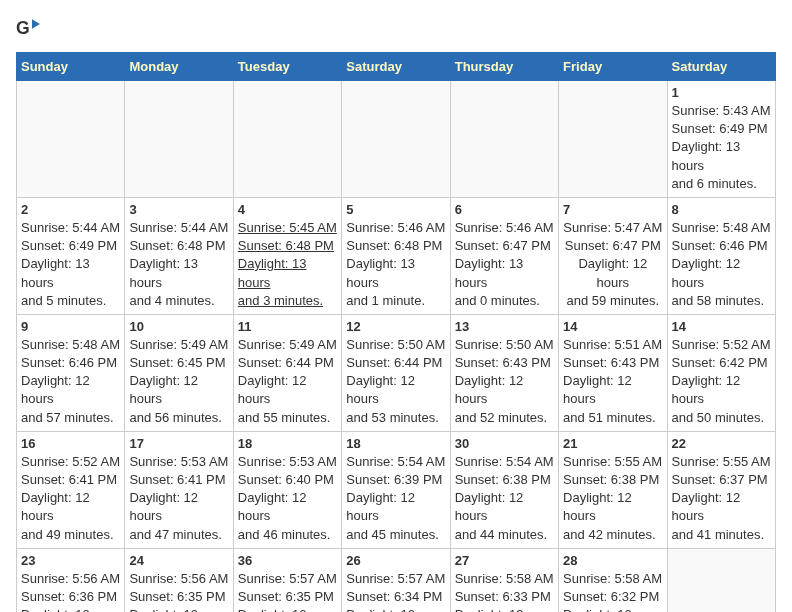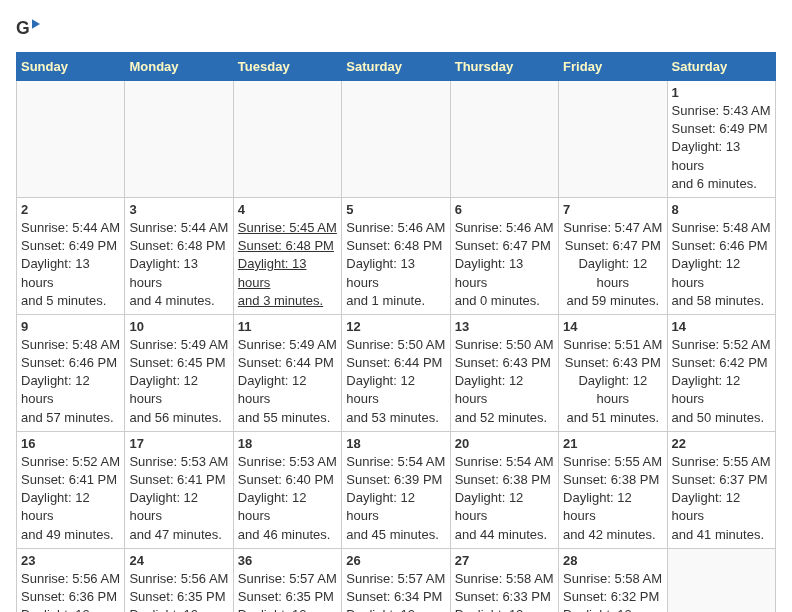--- a/index.html
+++ b/index.html
@@ -214,21 +214,21 @@
         </td>
         <td>
           <div class="day-number">13</div>
           <div class="day-info" style="white-space: pre-line;">Sunrise: 5:50 AM
 Sunset: 6:43 PM
 Daylight: 12 hours
 and 52 minutes.</div>
         </td>
         <td>
           <div class="day-number">14</div>
-          <div class="day-info" style="white-space: pre-line; text-align: center;">Sunrise: 5:51 AM
+          <div class="day-info" style="white-space: pre-line;">Sunrise: 5:51 AM
 Sunset: 6:43 PM
 Daylight: 12 hours
 and 51 minutes.</div>
         </td>
         <td>
           <div class="day-number">14</div>
           <div class="day-info" style="white-space: pre-line;">Sunrise: 5:52 AM
 Sunset: 6:42 PM
 Daylight: 12 hours
 and 50 minutes.</div>
@@ -257,21 +257,21 @@
 and 46 minutes.</div>
         </td>
         <td>
           <div class="day-number">18</div>
           <div class="day-info" style="white-space: pre-line;">Sunrise: 5:54 AM
 Sunset: 6:39 PM
 Daylight: 12 hours
 and 45 minutes.</div>
         </td>
         <td>
-          <div class="day-number">20</div>
+          <div class="day-number">30</div>
           <div class="day-info" style="white-space: pre-line;">Sunrise: 5:54 AM
 Sunset: 6:38 PM
 Daylight: 12 hours
 and 44 minutes.</div>
         </td>
         <td>
           <div class="day-number">21</div>
           <div class="day-info" style="white-space: pre-line;">Sunrise: 5:55 AM
 Sunset: 6:38 PM
 Daylight: 12 hours

